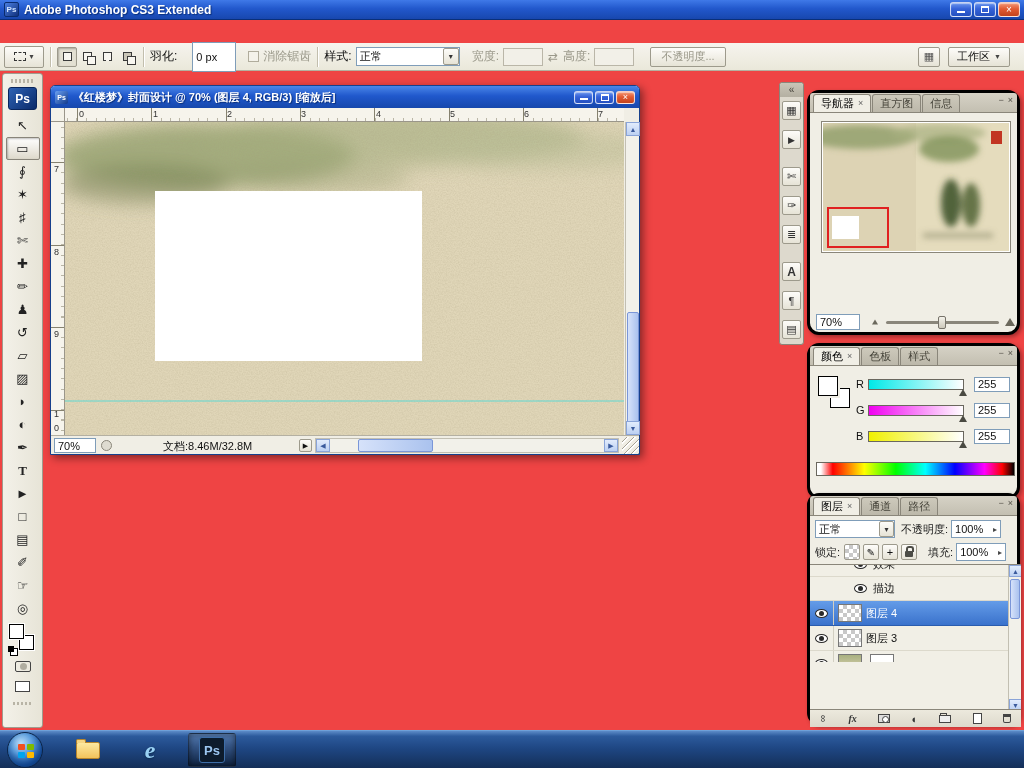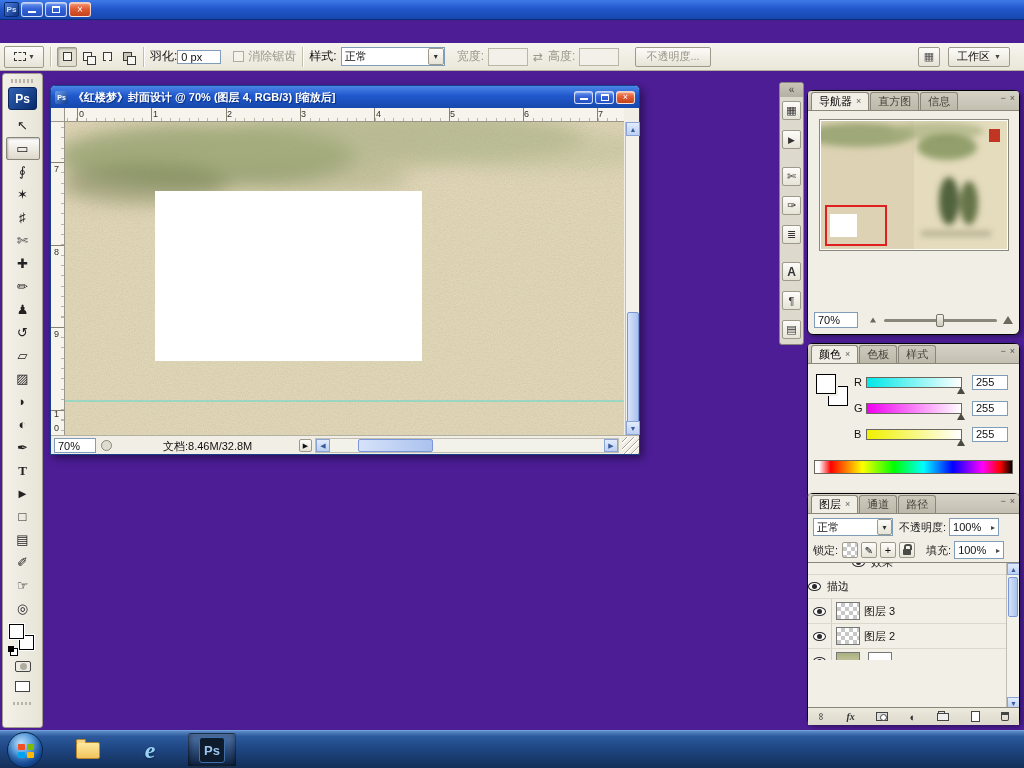--- a/index.html
+++ b/index.html
@@ -1,38 +1,38 @@
 <!DOCTYPE html>
 <html><head>
 <meta charset="utf-8">
 <style>
 *{margin:0;padding:0;box-sizing:border-box}
 html,body{width:1024px;height:768px}
 body{font-family:"Liberation Sans","DejaVu Sans",sans-serif;font-size:12px;color:#111;overflow:hidden;background:#868287}
-#screen{position:relative;width:1024px;height:768px;background:#4c1d95}
+#screen{position:relative;width:1024px;height:768px;background:#ef4444}
 .abs{position:absolute}
 .flex{display:flex;align-items:center}
 
 .winbtn{width:22px;height:15px;margin-left:2px;border-radius:3px;border:1px solid rgba(255,255,255,.75);background:linear-gradient(#6c96ee,#3562d8 45%,#2450c0);color:#fff;font-size:10px;line-height:12px;text-align:center;box-shadow:inset 0 1px 1px rgba(255,255,255,.5);display:inline-flex;align-items:center;justify-content:center}
 .winbtn.close{background:linear-gradient(#f49a78,#e25b33 45%,#c2431d)}
 .winbtn.small{width:19px;height:13px;font-size:9px}
 .glymin{display:inline-block;width:8px;height:6px;border-bottom:2px solid #fff}
 .glymax{display:inline-block;width:8px;height:7px;border:1px solid #fff;border-top:2px solid #fff}
 .menuitem{padding:0 9px;line-height:22px;font-size:12px}
 .field{background:#fff;border:1px solid #7f9db9;font-size:11px;padding:0 3px;display:flex;align-items:center}
 .dis{color:#9a988a;background:#f2f0e8;border-color:#bab6a8}
 .raised{background:linear-gradient(#fdfcf9,#e6e3d6);border:1px solid #9d9a8c;border-radius:2px;display:inline-flex;align-items:center;justify-content:center}
 .sep{width:1px;height:20px;background:#c2bead;margin:0 6px;box-shadow:1px 0 0 #fff}
 .sq{width:9px;height:9px;border:1px solid #3a3a3a;position:relative;background:#f8f6f0}
 .sq.dbl::after{content:"";position:absolute;left:3px;top:3px;width:7px;height:7px;border:1px solid #3a3a3a;background:#f8f6f0}
 
 .tool{width:34px;height:23px;margin:0 auto;display:flex;align-items:center;justify-content:center;font-size:13px;color:#222}
 .tool.sel{background:linear-gradient(#ffffff,#ded9cb);border:1px solid #89857a;border-radius:2px;box-shadow:inset 1px 1px 2px rgba(0,0,0,.25)}
 
-.pgroup{position:absolute;background:#f0eee5;border:1px solid #000000;border-radius:6px;box-shadow:2px 2px 4px rgba(0,0,0,.35)}
+.pgroup{position:absolute;background:#f0eee5;border:3px solid #000000;border-radius:12px;box-shadow:2px 2px 4px rgba(0,0,0,.35)}
 .tabbar{height:20px;background:linear-gradient(#d6d2c6,#c3bfb1);border-bottom:1px solid #8a867a;display:flex;align-items:flex-end;padding-left:3px;border-radius:3px 3px 0 0;position:relative}
 .ptab{height:18px;padding:0 7px;font-size:11px;line-height:17px;color:#46443a;border:1px solid #8a867a;border-bottom:none;border-radius:3px 3px 0 0;background:linear-gradient(#cdc9bb,#bcb8aa);margin-right:1px;display:inline-flex;align-items:center;gap:4px}
 .ptab.active{background:#f0eee5;color:#000}
 .minis{position:absolute;right:4px;top:3px;display:flex;gap:4px;color:#55524a;font-size:9px;line-height:9px}
 .checker{background-image:linear-gradient(45deg,#c8c8c8 25%,transparent 25%,transparent 75%,#c8c8c8 75%),linear-gradient(45deg,#c8c8c8 25%,#ffffff 25%,#ffffff 75%,#c8c8c8 75%);background-size:8px 8px;background-position:0 0,4px 4px;background-color:#fff}
 
 .lrow{display:flex;align-items:center;height:25px;border-bottom:1px solid #dcd9cc;background:#f1efe6;font-size:11px}
 .lrow.selected{background:linear-gradient(#649ce8,#3a72cc);color:#fff;border-bottom-color:#2a5cae}
 .eyebox{width:24px;height:100%;border-right:1px solid #d2cfc2;display:flex;align-items:center;justify-content:center;flex:none}
 .eye{width:13px;height:9px;border:1px solid #2a2a2a;border-radius:50%;position:relative;background:#fff}
@@ -58,20 +58,21 @@
 .spk::before{content:"";position:absolute;left:0;top:3px;width:5px;height:6px;background:#eef4fb}
 .spk::after{content:"";position:absolute;left:3px;top:0;width:0;height:0;border-top:6px solid transparent;border-bottom:6px solid transparent;border-right:7px solid #eef4fb}
 </style>
 </head>
 <body>
 
 <div id="screen">
 
   <div class="abs flex" style="left:0;top:0;width:1024px;height:20px;background:linear-gradient(180deg,#3f79e8 0%,#2258cc 45%,#1847ae 100%);border-bottom:1px solid #0a2f7a;padding:0 4px;z-index:40">
     <span style="width:15px;height:15px;border-radius:2px;background:linear-gradient(135deg,#4b7fe0,#10307c);color:#cfe2ff;font-size:8px;font-weight:bold;display:inline-flex;align-items:center;justify-content:center;border:1px solid #0a2c6e">Ps</span>
+    <span style="color:#fff;font-weight:bold;margin-left:5px;text-shadow:1px 1px 1px #0a2f7a;flex:1">Adobe Photoshop CS3 Extended</span>
     <span class="winbtn">
         <span class="glymin"></span>
       </span>
     <span class="winbtn">
         <span class="glymax"></span>
       </span>
     <span class="winbtn close">×</span>
   </div>
 
 
@@ -88,21 +89,21 @@
         <span class="sq dbl"></span>
       </span>
     <span style="width:20px;height:20px;display:inline-flex;align-items:center;justify-content:center">
         <span class="sq" style="border-style:solid;border-bottom-style:dashed"></span>
       </span>
     <span style="width:20px;height:20px;display:inline-flex;align-items:center;justify-content:center">
         <span class="sq dbl" style="background:#cac6b8"></span>
       </span>
     <span class="sep"></span>
     <span style="font-size:12px">羽化:</span>
-    <span class="field" style="width:44px;height:14px;margin-left:0">0 px</span>
+    <span class="field" style="width:44px;height:30px;margin-left:15px">0 px</span>
     <span class="flex" style="margin-left:12px;gap:4px">
       <span style="width:11px;height:11px;border:1px solid #b0ac9c;background:#f4f2ea"></span>
       <span style="color:#9a988a">消除锯齿</span>
     </span>
     <span class="sep"></span>
     <span>样式:</span>
     <span class="field" style="width:104px;height:19px;margin-left:4px;justify-content:space-between;padding-right:0">
       <span>正常</span>
       <span class="raised" style="width:16px;height:17px;font-size:8px;color:#333">▾</span>
     </span>
@@ -448,42 +449,42 @@
     <div class="abs" style="left:0;top:68px;width:211px;height:146px;background:#f1efe6;border-top:1px solid #8a867a;border-bottom:1px solid #8a867a;overflow:hidden">
       <div style="width:198px">
 
         <div style="height:12px;overflow:hidden">
           <div class="lrow" style="height:24px;margin-top:-12px;padding-left:44px">
             <span class="eye" style="margin-right:6px"></span>
             <span>效果</span>
           </div>
         </div>
 
-        <div class="lrow" style="height:24px;">
+        <div class="lrow" style="height:24px;padding-left:44px">
           <span class="eye" style="margin-right:6px"></span>
           <span>描边</span>
         </div>
 
+        <div class="lrow selected">
+          <span class="eyebox">
+              <span class="eye"></span>
+            </span>
+          <span class="lthumb checker"></span>
+          <span>图层 4</span>
+        </div>
 
         <div class="lrow">
           <span class="eyebox">
               <span class="eye"></span>
             </span>
           <span class="lthumb checker"></span>
           <span>图层 3</span>
         </div>
 
 
-        <div class="lrow">
-          <span class="eyebox">
-              <span class="eye"></span>
-            </span>
-          <span class="lthumb checker"></span>
-          <span>图层 2</span>
-        </div>
 
         <div style="height:11px;overflow:hidden">
           <div class="lrow" style="height:25px">
             <span class="eyebox">
                 <span class="eye"></span>
               </span>
             <span class="lthumb" style="background:linear-gradient(180deg,#a8b080,#ded4b4)"></span>
             <span class="lthumb" style="background:#fff"></span>
             <span></span>
           </div>

